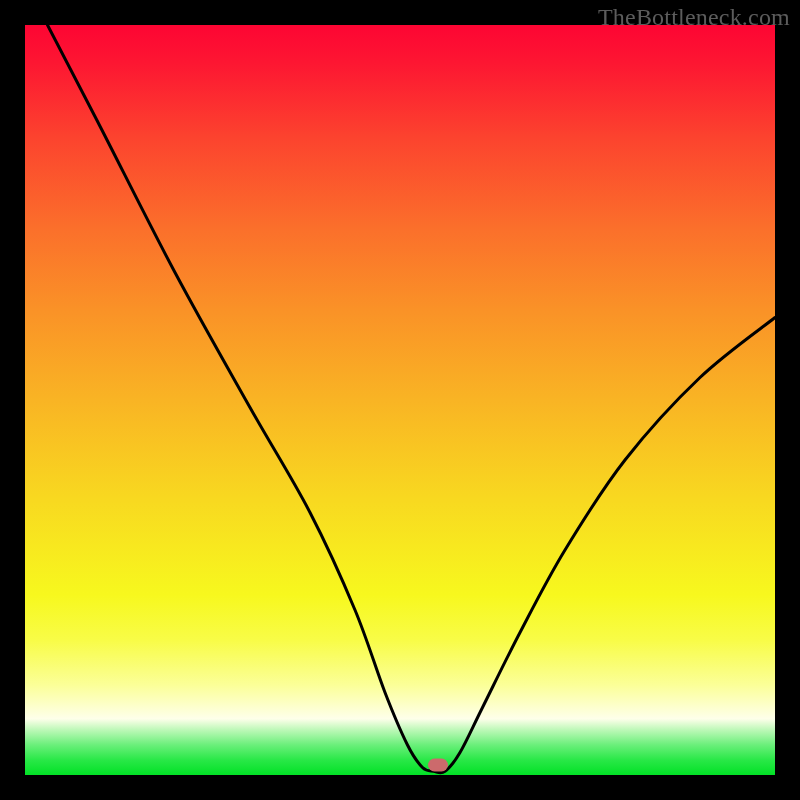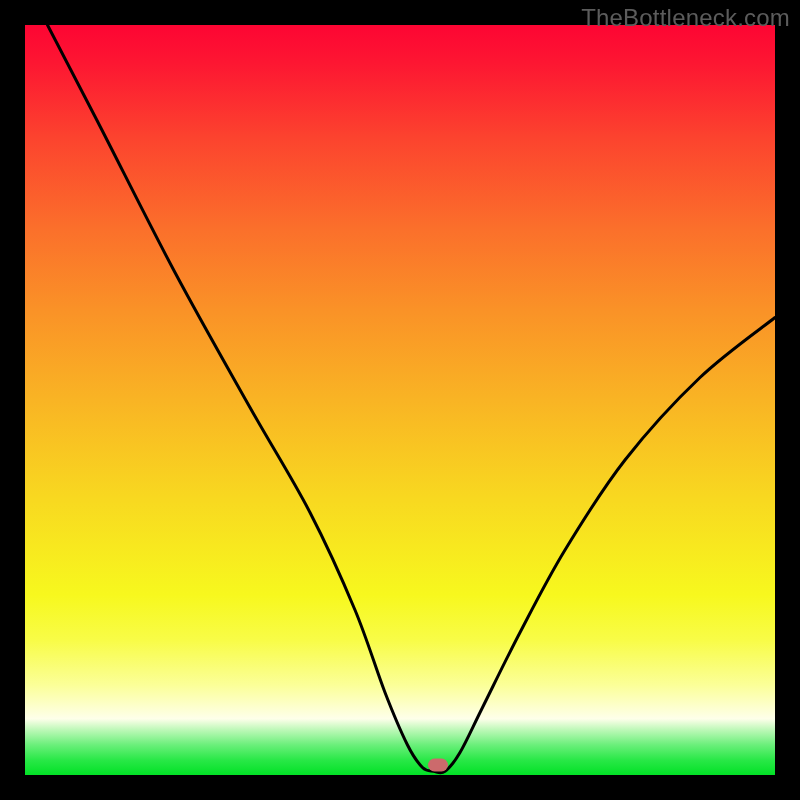--- a/index.html
+++ b/index.html
@@ -9,20 +9,21 @@
     height: 800px;
     background: #000;
     overflow: hidden;
     font-family: Arial, Helvetica, sans-serif;
   }
   .frame {
     position: relative;
     width: 800px;
     height: 656px;
     background: #000;
+    font-family: Liberation Serif, serif;
   }
   .watermark {
     position: absolute;
     top: 4px;
     right: 10px;
     color: #5c5c5c;
     font-size: 24px;
     font-weight: 400;
     letter-spacing: 0.2px;
     z-index: 5;

